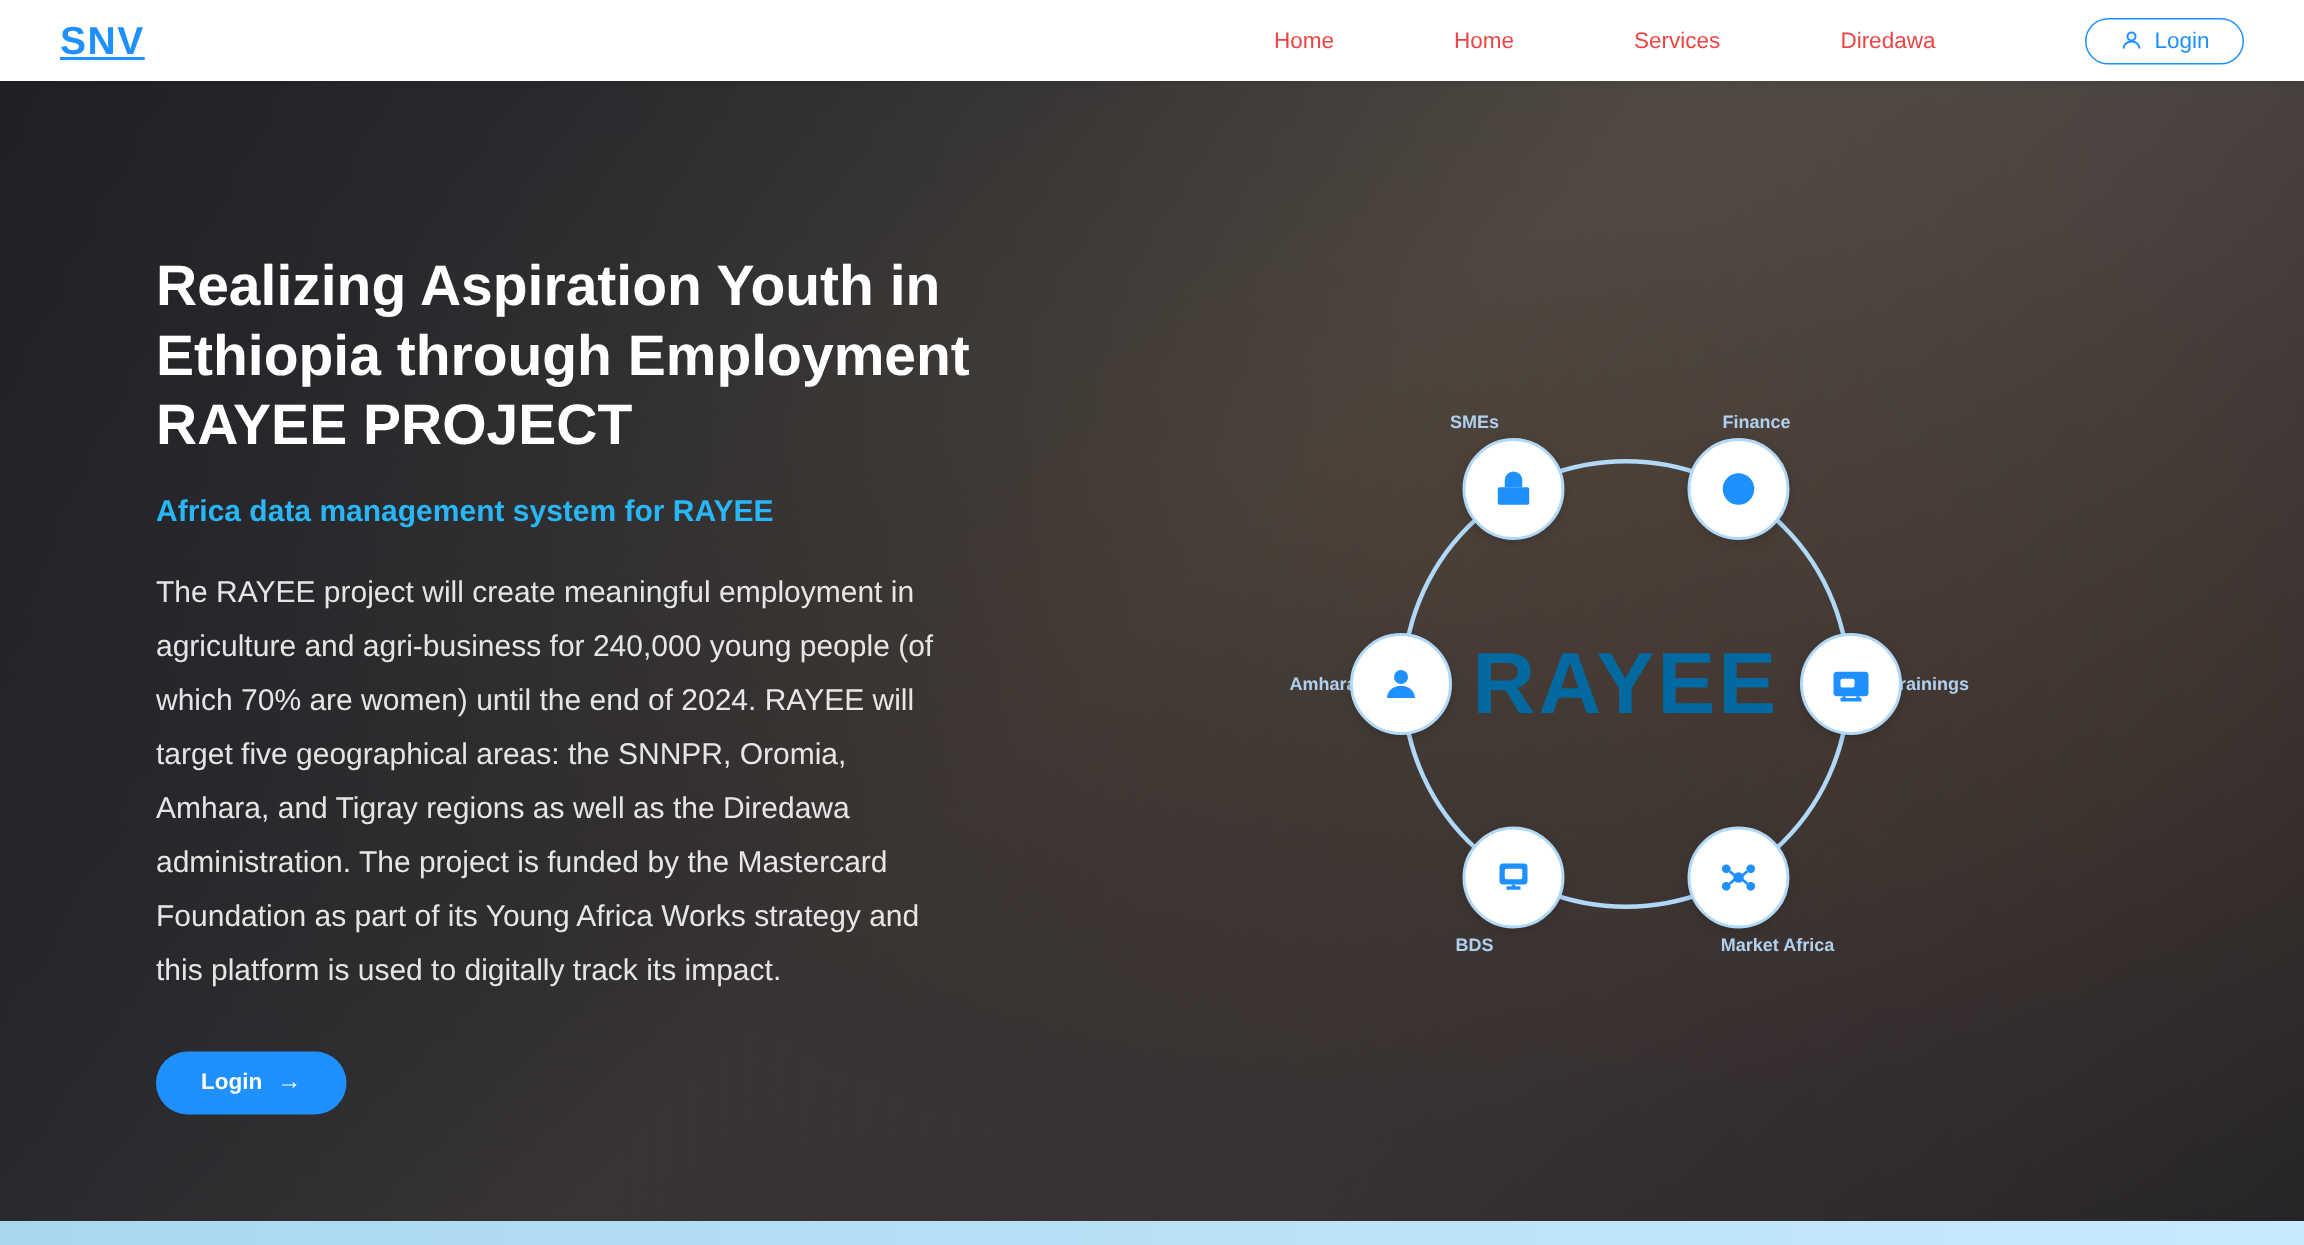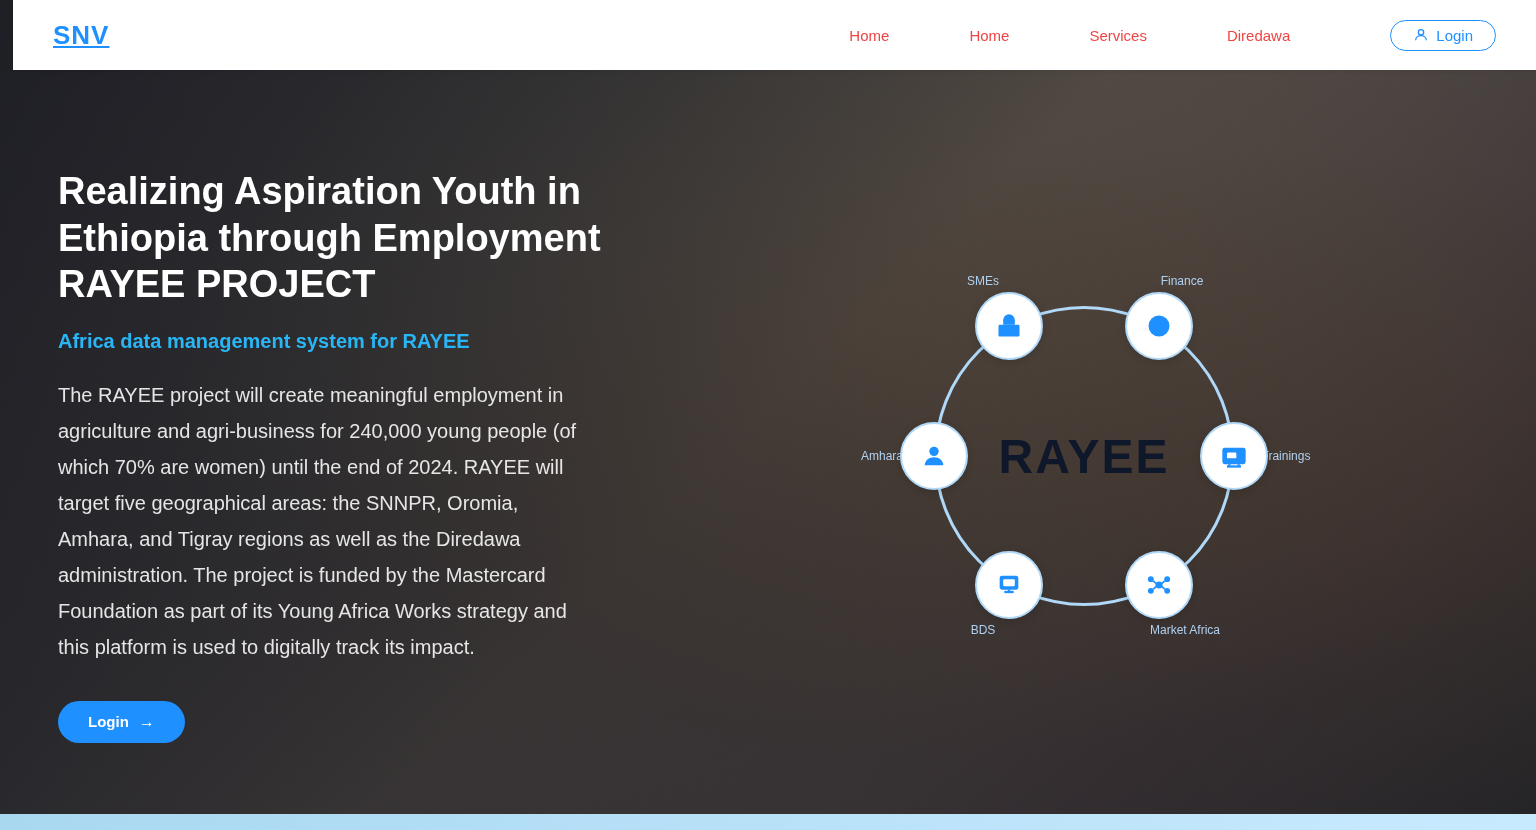--- a/index.html
+++ b/index.html
@@ -1,22 +1,22 @@
 <!DOCTYPE html>
 <html><head>
   <meta charset="utf-8">
   <style>
     * { margin: 0; padding: 0; box-sizing: border-box; }
     body { font-family: 'Segoe UI', Arial, sans-serif; width: 1536px; height: 830px; overflow: hidden; background: #fff; }
 
     
     .navbar {
       position: fixed;
-      top: 0; left: 13px; right: 0;
-      height: 70px;
+      top: 0; left: 0; right: 0;
+      height: 54px;
       background: #fff;
       display: flex;
       align-items: center;
       justify-content: space-between;
       padding: 0 40px;
       z-index: 100;
       box-shadow: 0 1px 4px rgba(0,0,0,0.08);
     }
     .nav-logo {
       font-size: 26px;
@@ -91,21 +91,21 @@
       z-index: 0;
     }
 
     .hero-content {
       position: absolute;
       top: 54px;
       left: 0; right: 0; bottom: 0;
       z-index: 2;
       display: flex;
       align-items: center;
-      padding: 0 58px;
+      padding: 0 104px;
       gap: 52px;
       margin-top: 27px;
     }
 
     
     .hero-text {
       flex: 0 0 580px;
       color: #fff;
     }
     .hero-title {
@@ -153,23 +153,23 @@
     }
     .diagram-container {
       position: relative;
       width: 420px;
       height: 420px;
     }
     .diagram-center {
       position: absolute;
       top: 50%; left: 50%;
       transform: translate(-50%, -50%);
-      font-size: 48px;
+      font-size: 58px;
       font-weight: 800;
-      color: #0f172a;
+      color: #0369a1;
       letter-spacing: 2px;
       z-index: 3;
     }
     
     .diagram-ring {
       position: absolute;
       top: 50%; left: 50%;
       transform: translate(-50%, -50%);
       width: 300px; height: 300px;
       border-radius: 50%;
@@ -193,21 +193,21 @@
       box-shadow: 0 2px 8px rgba(0,0,0,0.15);
     }
     .node svg {
       width: 28px; height: 28px;
       fill: #1e90ff;
     }
     .node-label {
       position: absolute;
       color: #b0d0f0;
       font-size: 12px;
-      font-weight: 400;
+      font-weight: 700;
       white-space: nowrap;
       text-align: center;
     }
 
     
     .bottom-bar {
       position: absolute;
       bottom: 0; left: 0; right: 0;
       height: 16px;
       background: linear-gradient(to right, #a8d8f0, #c8eaff);
@@ -271,21 +271,21 @@
                 <circle cx="12" cy="16" r="1.5"></circle>
               </svg>
             </div>
             <div class="node-label" style="position: absolute; left: 109px; top: 35.0629px; transform: translate(-50%, -50%);">SMEs</div>
             <div class="node" style="left: 251px; top: 46.0962px;">
               <svg viewBox="0 0 24 24" fill="#1e90ff">
                 <circle cx="12" cy="12" r="9"></circle>
                 <text x="12" y="17" text-anchor="middle" font-size="11" fill="#1e90ff" font-weight="bold">$</text>
               </svg>
             </div>
-            <div class="node-label" style="position: absolute; left: 308px; top: 35.0629px; transform: translate(-50%, -50%);">Finance</div>
+            <div class="node-label" style="position: absolute; left: 297px; top: 35.0629px; transform: translate(-50%, -50%);">Finance</div>
             <div class="node" style="left: 326px; top: 176px;">
               <svg viewBox="0 0 24 24" fill="#1e90ff">
                 <rect x="2" y="5" width="20" height="14" rx="2"></rect>
                 <line x1="8" y1="19" x2="8" y2="21" stroke="#1e90ff" stroke-width="2"></line>
                 <line x1="16" y1="19" x2="16" y2="21" stroke="#1e90ff" stroke-width="2"></line>
                 <line x1="6" y1="21" x2="18" y2="21" stroke="#1e90ff" stroke-width="2"></line>
                 <rect x="6" y="9" width="8" height="5" rx="1" fill="white"></rect>
               </svg>
             </div>
             <div class="node-label" style="position: absolute; left: 412px; top: 210px; transform: translate(-50%, -50%);">Trainings</div>

